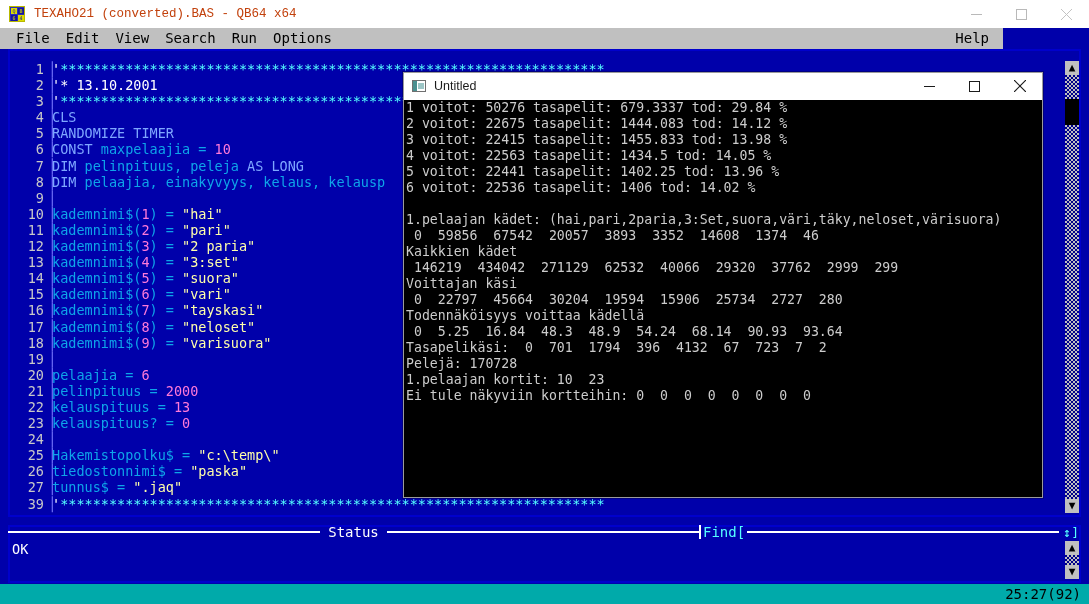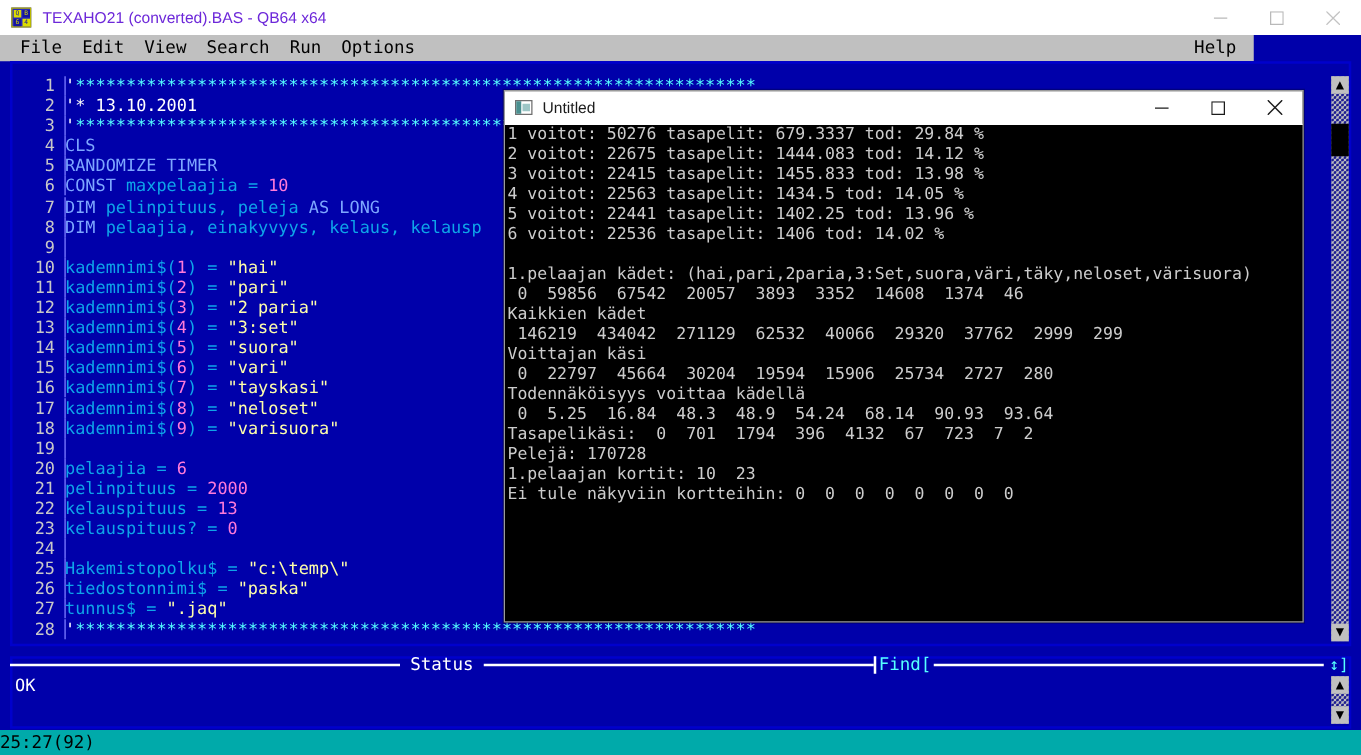--- a/index.html
+++ b/index.html
@@ -23,21 +23,21 @@
   }
   .win-icon .q1,.win-icon .q2,.win-icon .q3,.win-icon .q4{
     position:absolute;width:6px;height:6px;font-size:5px;line-height:6px;
     text-align:center;color:#ffd800;font-family:"DejaVu Sans Mono",monospace;
   }
   .win-icon .q1{left:1px;top:1px;background:#dcdc00;color:#1414a0;}
   .win-icon .q2{left:8px;top:1px;background:#1414a0;color:#dcdc00;}
   .win-icon .q3{left:1px;top:8px;background:#1414a0;color:#dcdc00;}
   .win-icon .q4{left:8px;top:8px;background:#dcdc00;color:#1414a0;}
   .win-title-text{
-    font-family:Liberation Sans, sans-serif;font-size:12.5px;color:#6d28d9;
+    font-family:Liberation Mono, monospace;font-size:12.5px;color:#c2410c;
     white-space:nowrap;
   }
   .win-ctrls{margin-left:auto;display:flex;height:28px;}
   .win-ctrl{
     width:45px;height:28px;display:flex;align-items:center;justify-content:center;
     color:#b9b9b9;font-family:"Liberation Sans",sans-serif;font-size:13px;
   }
   .win-ctrl svg{display:block;}
 
   
@@ -139,21 +139,21 @@
   .status-sbv{
     position:absolute;right:10px;top:513px;width:14px;height:38px;
     background-image:
       linear-gradient(45deg,#000088 25%,transparent 25%,transparent 75%,#000088 75%),
       linear-gradient(45deg,#000088 25%,transparent 25%,transparent 75%,#000088 75%);
     background-size:4px 4px;background-position:0 0,2px 2px;background-color:#c0c0c0;
   }
   .bottombar{
     position:absolute;left:0;bottom:0;width:1089px;height:20px;background:#00aaaa;
     color:#000000;font-family:"DejaVu Sans Mono",monospace;font-size:14px;
-    line-height:20px;text-align:left;
+    line-height:20px;text-align:right;
   }
   .bottombar span{margin-right:8px;}
 
   
   .console{
     position:absolute;left:375px;top:72px;width:640px;height:426px;
     background:#000000;border:1px solid #9b9b9b;box-sizing:border-box;
     box-shadow:0 0 0 1px rgba(0,0,0,.25);
     margin-left:28px;
   }
@@ -254,21 +254,21 @@
         <div class="code-line"><span class="ln">18</span><span class="gut">│</span><span class="c-id">kademnimi$(</span><span class="c-num">9</span><span class="c-id">) = </span><span class="c-str">"varisuora"</span></div>
         <div class="code-line"><span class="ln">19</span><span class="gut">│</span></div>
         <div class="code-line"><span class="ln">20</span><span class="gut">│</span><span class="c-id">pelaajia = </span><span class="c-num">6</span></div>
         <div class="code-line"><span class="ln">21</span><span class="gut">│</span><span class="c-id">pelinpituus = </span><span class="c-num">2000</span></div>
         <div class="code-line"><span class="ln">22</span><span class="gut">│</span><span class="c-id">kelauspituus = </span><span class="c-num">13</span></div>
         <div class="code-line"><span class="ln">23</span><span class="gut">│</span><span class="c-id">kelauspituus? = </span><span class="c-num">0</span></div>
         <div class="code-line"><span class="ln">24</span><span class="gut">│</span></div>
         <div class="code-line"><span class="ln">25</span><span class="gut">│</span><span class="c-id">Hakemistopolku$ = </span><span class="c-str">"c:\temp\"</span></div>
         <div class="code-line"><span class="ln">26</span><span class="gut">│</span><span class="c-id">tiedostonnimi$ = </span><span class="c-str">"paska"</span></div>
         <div class="code-line"><span class="ln">27</span><span class="gut">│</span><span class="c-id">tunnus$ = </span><span class="c-str">".jaq"</span></div>
-        <div class="code-line"><span class="ln">28</span><span class="gut">│</span><span class="c-white">'</span><span class="c-cyan">*******************************************************************</span></div>
+        <div class="code-line"><span class="ln">39</span><span class="gut">│</span><span class="c-white">'</span><span class="c-cyan">*******************************************************************</span></div>
       </div>
 
     <div class="sb-v">
       <div class="sb-arrow" style="left:0;top:0;">▲</div>
       <div class="sb-thumb" style="left:0;top:38px;width:14px;height:26px;"></div>
       <div class="sb-arrow" style="left:0;bottom:0;">▼</div>
     </div>
 
     <div class="sb-h">
       <div class="sb-arrow" style="left:0;top:0;">◄</div>

